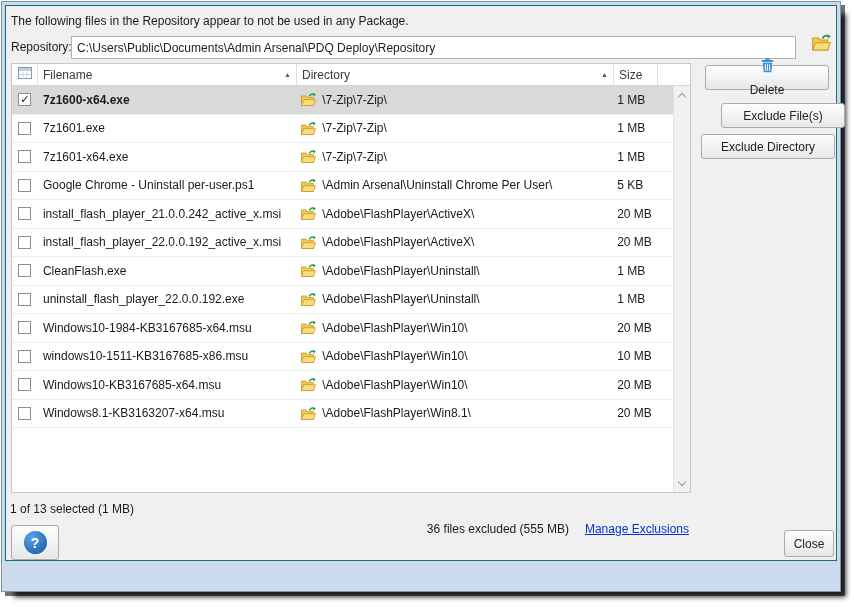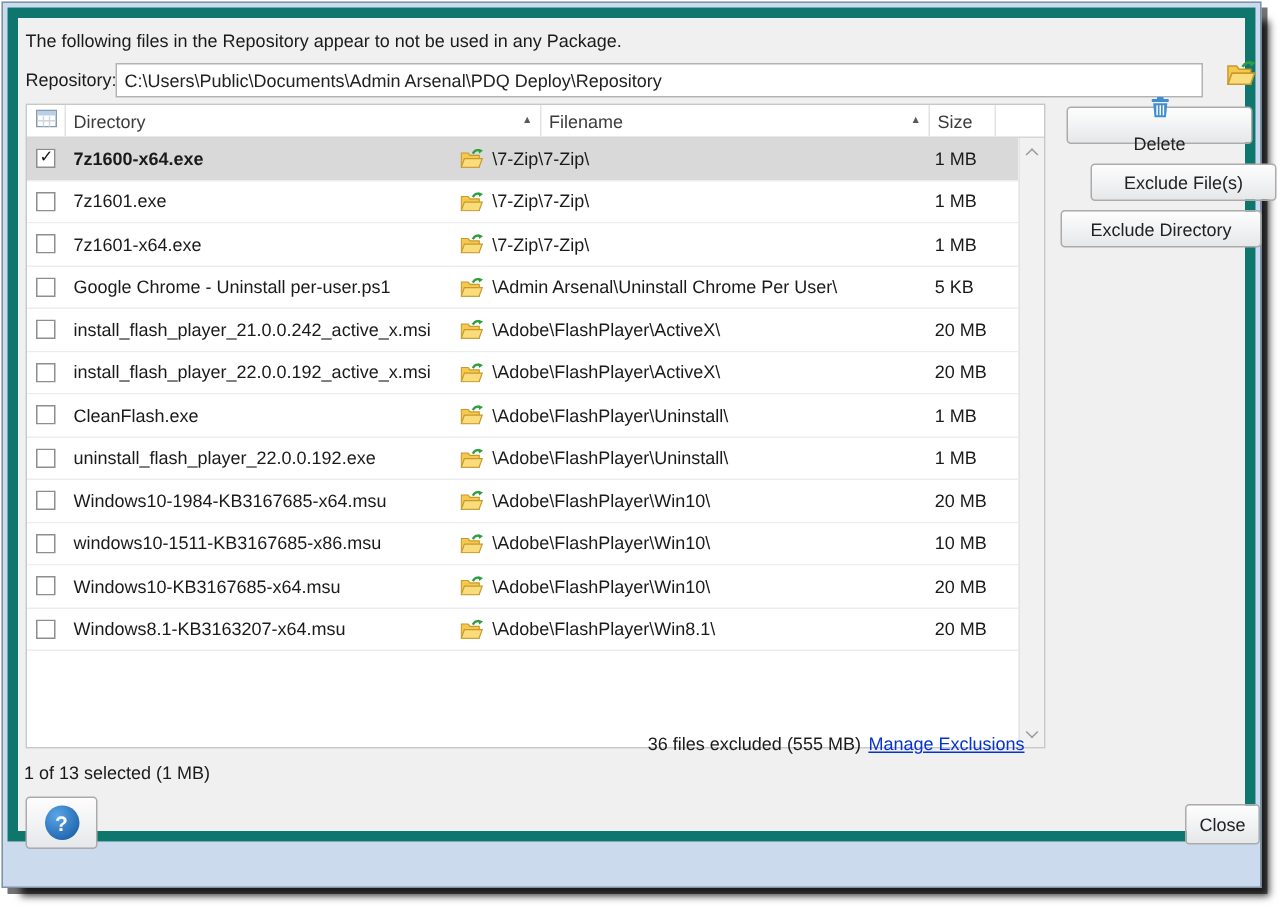--- a/index.html
+++ b/index.html
@@ -18,21 +18,21 @@
   .winbtns{margin-left:auto;display:flex;gap:3px;}
   .winbtn{width:29px;height:17px;border:1px solid #93a3b5;border-radius:3px;
     background:linear-gradient(#fdfdfe,#e7ebf1 45%,#ccd4de);
     display:flex;align-items:center;justify-content:center;color:#44505f;}
   .glyph-min{width:11px;height:3px;background:#5c6b7d;margin-top:7px;}
   .glyph-restore{width:11px;height:9px;border:1px solid #5c6b7d;position:relative;background:#f4f6f9;}
   .glyph-restore::after{content:"";position:absolute;left:2px;top:2px;width:4px;height:3px;background:#5c6b7d;}
   .glyph-close{font-size:12px;font-weight:bold;line-height:1;}
 
   
-  .content{position:relative;background:#f0f0f0;border:7px solid #0f766e;
+  .content{position:relative;background:#f0f0f0;border:1px solid #0f766e;
     height:556px;width:832px;}
   .intro{position:absolute;left:5px;top:8px;}
 
   .repo-label{position:absolute;left:5px;top:34px;}
   .repo-field{position:absolute;left:65px;top:30px;width:725px;height:23px;
     border:1px solid #b2b2b2;background:#fff;color:#222;font:12px "Liberation Sans",sans-serif;
     padding:2px 5px;}
   .repo-icon{position:absolute;left:806px;top:28px;}
 
   
@@ -71,21 +71,21 @@
   .btn{border:1px solid #ababab;border-radius:3px;color:#222;
     background:linear-gradient(#fdfdfd,#f2f3f4 50%,#e5e7e9);
     display:flex;align-items:center;justify-content:center;gap:7px;
     font:12px "Liberation Sans",sans-serif;}
   .side-delete{position:absolute;left:699px;top:59px;width:124px;height:25px;flex-direction:column;}
   .side-exfiles{position:absolute;left:715px;top:97px;width:124px;height:25px;}
   .side-exdir{position:absolute;left:695px;top:128px;width:134px;height:25px;}
 
   
   .status-left{position:absolute;left:4px;top:496px;}
-  .status-right{position:absolute;right:147px;top:477px;display:flex;gap:5px;white-space:nowrap;}
+  .status-right{position:absolute;right:147px;top:516px;display:flex;gap:16px;white-space:nowrap;}
   .link{color:#0533cc;text-decoration:underline;cursor:pointer;}
   .help-btn{position:absolute;left:5px;top:519px;width:48px;height:35px;}
   .help-circle{width:23px;height:23px;border-radius:50%;
     background:radial-gradient(circle at 35% 30%, #5aa5e8, #2268b0 75%);
     color:#fff;font-weight:bold;font-size:14px;display:flex;align-items:center;justify-content:center;}
   .close-btn{position:absolute;left:778px;top:524px;width:50px;height:27px;}
 </style>
 </head>
 <body>
 
@@ -119,26 +119,26 @@
       <div class="thead">
         <div class="th th-cb">
           <span>
             <svg width="14" height="12">
               <rect x="0.5" y="0.5" width="13" height="11" fill="#fff" stroke="#8899aa"></rect>
               <rect x="1" y="1" width="12" height="3" fill="#b8cfe8"></rect>
               <path d="M1 7.5 h12 M5 4.5 v7 M9 4.5 v7" stroke="#ccd6df" stroke-width="1" fill="none"></path>
             </svg>
           </span>
         </div>
+        <div class="th th-file">
+          <span>Filename</span>
+          <span class="sort">▲</span>
+        </div>
         <div class="th th-dir">
           <span>Directory</span>
-          <span class="sort">▲</span>
-        </div>
-        <div class="th th-file">
-          <span>Filename</span>
           <span class="sort">▲</span>
         </div>
         <div class="th th-size">
           <span>Size</span>
         </div>
         <div class="th th-blank"></div>
       </div>
 
       <div class="tbody">
   <div class="trow sel">

